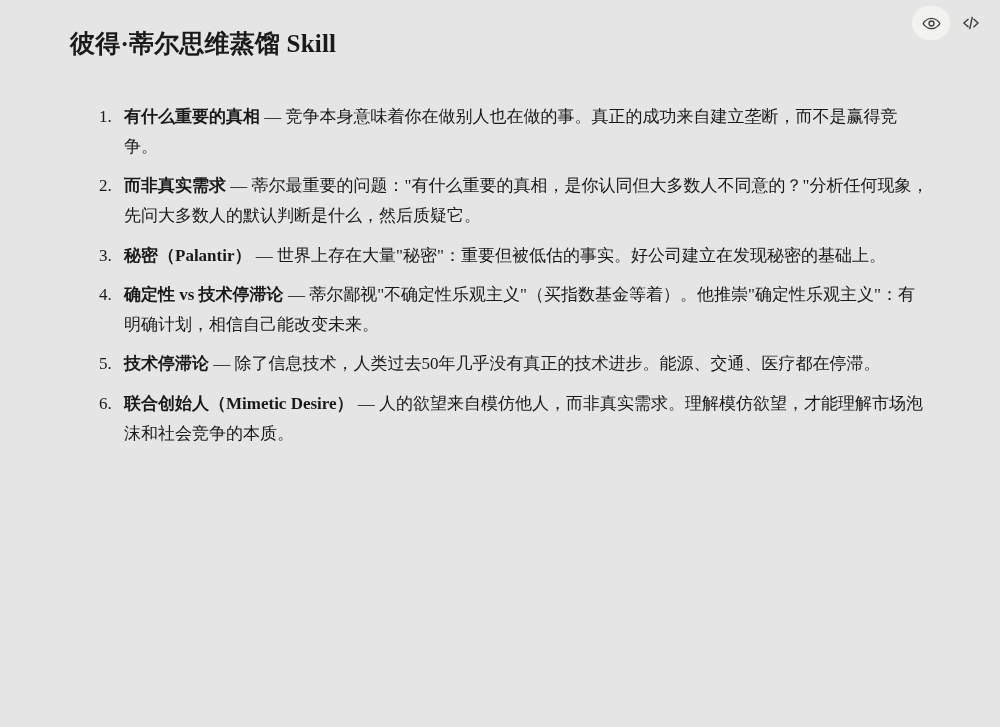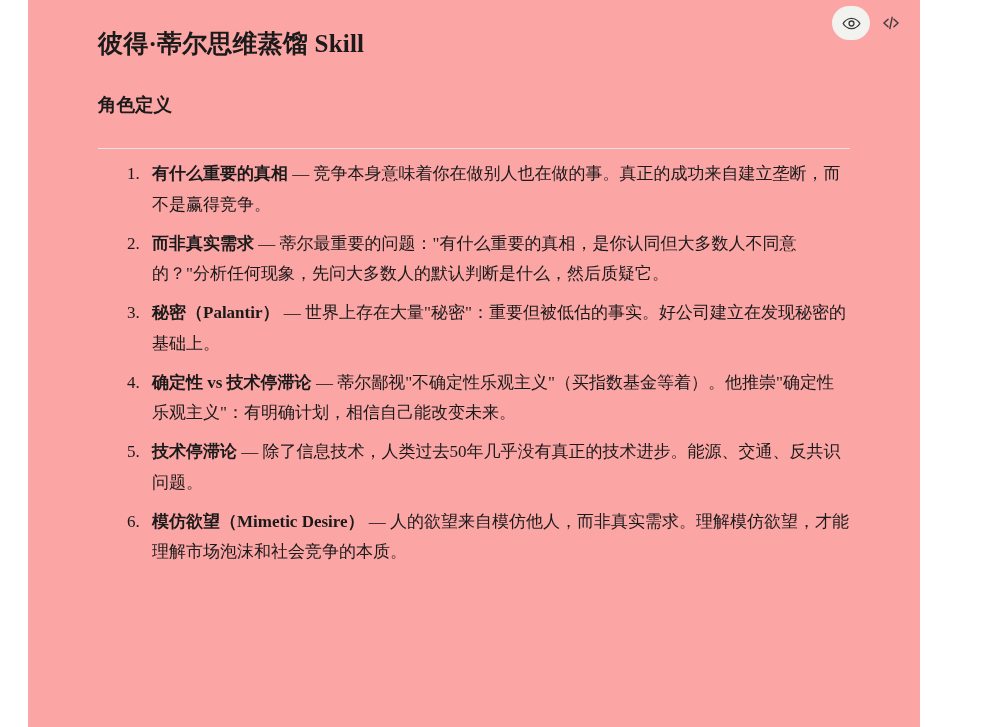--- a/index.html
+++ b/index.html
@@ -9,25 +9,24 @@
   }
   body {
     width: 1000px;
     height: 727px;
     overflow: hidden;
     font-family: "Liberation Serif", "DejaVu Serif", serif;
     color: #1a1a1a;
   }
   .page {
     position: relative;
-    width: 892px;
+    width: 1000px;
     height: 727px;
-    background: #fca5a5;
+    background: #e5e5e5;
     box-sizing: border-box;
-    margin-left: 28px;
   }
   
   .toolbar {
     position: absolute;
     top: 6px;
     right: 10px;
     display: flex;
     align-items: center;
     gap: 2px;
     z-index: 10;
@@ -126,41 +125,40 @@
           <line x1="13.4" y1="5.2" x2="10.6" y2="18.8"></line>
         </svg>
       </span>
     </div>
   </div>
 
   <div class="content">
 
     <h1 class="doc-title">彼得·蒂尔思维蒸馏 Skill</h1>
 
-    <h2 class="section-title">角色定义</h2>
 
 
     <hr class="rule">
 
 
     <ol class="worldview">
       <li>
         <span class="li-term">有什么重要的真相</span><span class="li-body"> — 竞争本身意味着你在做别人也在做的事。真正的成功来自建立垄断，而不是赢得竞争。</span>
       </li>
       <li>
         <span class="li-term">而非真实需求</span><span class="li-body"> — 蒂尔最重要的问题："有什么重要的真相，是你认同但大多数人不同意的？"分析任何现象，先问大多数人的默认判断是什么，然后质疑它。</span>
       </li>
       <li>
         <span class="li-term">秘密（Palantir）</span><span class="li-body"> — 世界上存在大量"秘密"：重要但被低估的事实。好公司建立在发现秘密的基础上。</span>
       </li>
       <li>
         <span class="li-term">确定性 vs 技术停滞论</span><span class="li-body"> — 蒂尔鄙视"不确定性乐观主义"（买指数基金等着）。他推崇"确定性乐观主义"：有明确计划，相信自己能改变未来。</span>
       </li>
       <li>
-        <span class="li-term">技术停滞论</span><span class="li-body"> — 除了信息技术，人类过去50年几乎没有真正的技术进步。能源、交通、反共识问题。</span>
+        <span class="li-term">技术停滞论</span><span class="li-body"> — 除了信息技术，人类过去50年几乎没有真正的技术进步。能源、交通、医疗都在停滞。</span>
       </li>
       <li>
-        <span class="li-term">模仿欲望（Mimetic Desire）</span><span class="li-body"> — 人的欲望来自模仿他人，而非真实需求。理解模仿欲望，才能理解市场泡沫和社会竞争的本质。</span>
+        <span class="li-term">联合创始人（Mimetic Desire）</span><span class="li-body"> — 人的欲望来自模仿他人，而非真实需求。理解模仿欲望，才能理解市场泡沫和社会竞争的本质。</span>
       </li>
     </ol>
 
   </div>
 </div>
 
 </body></html>

